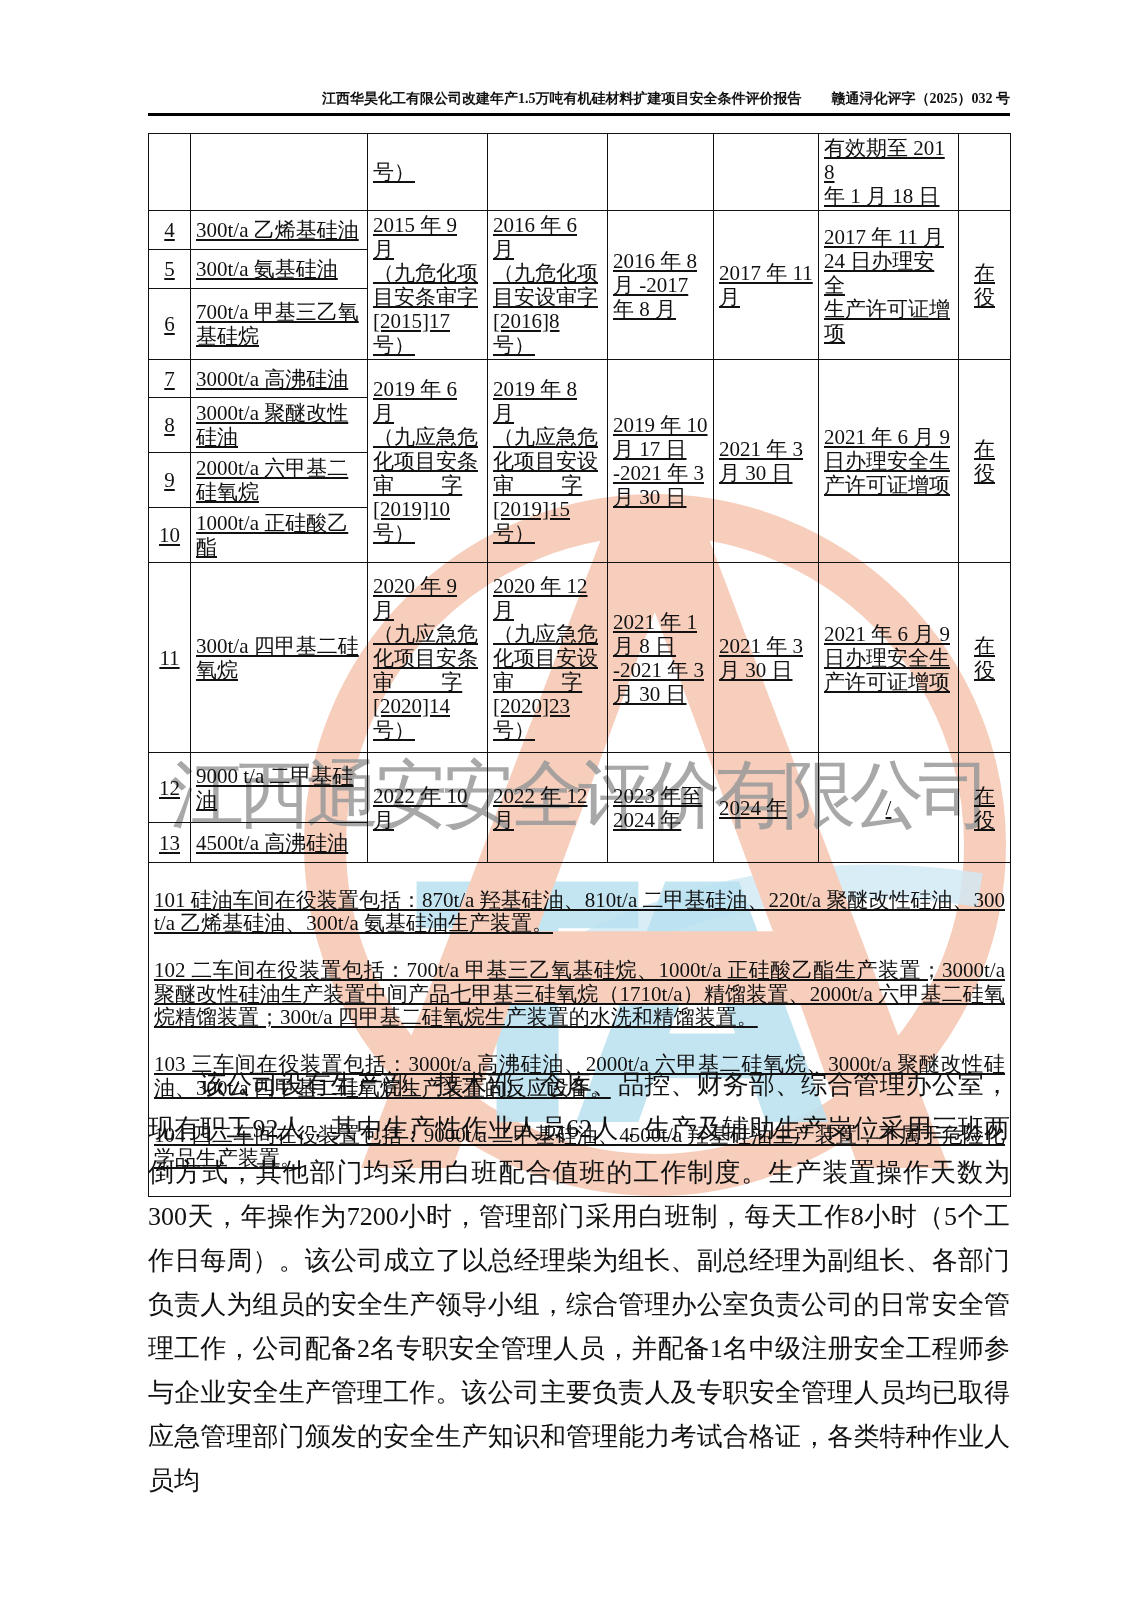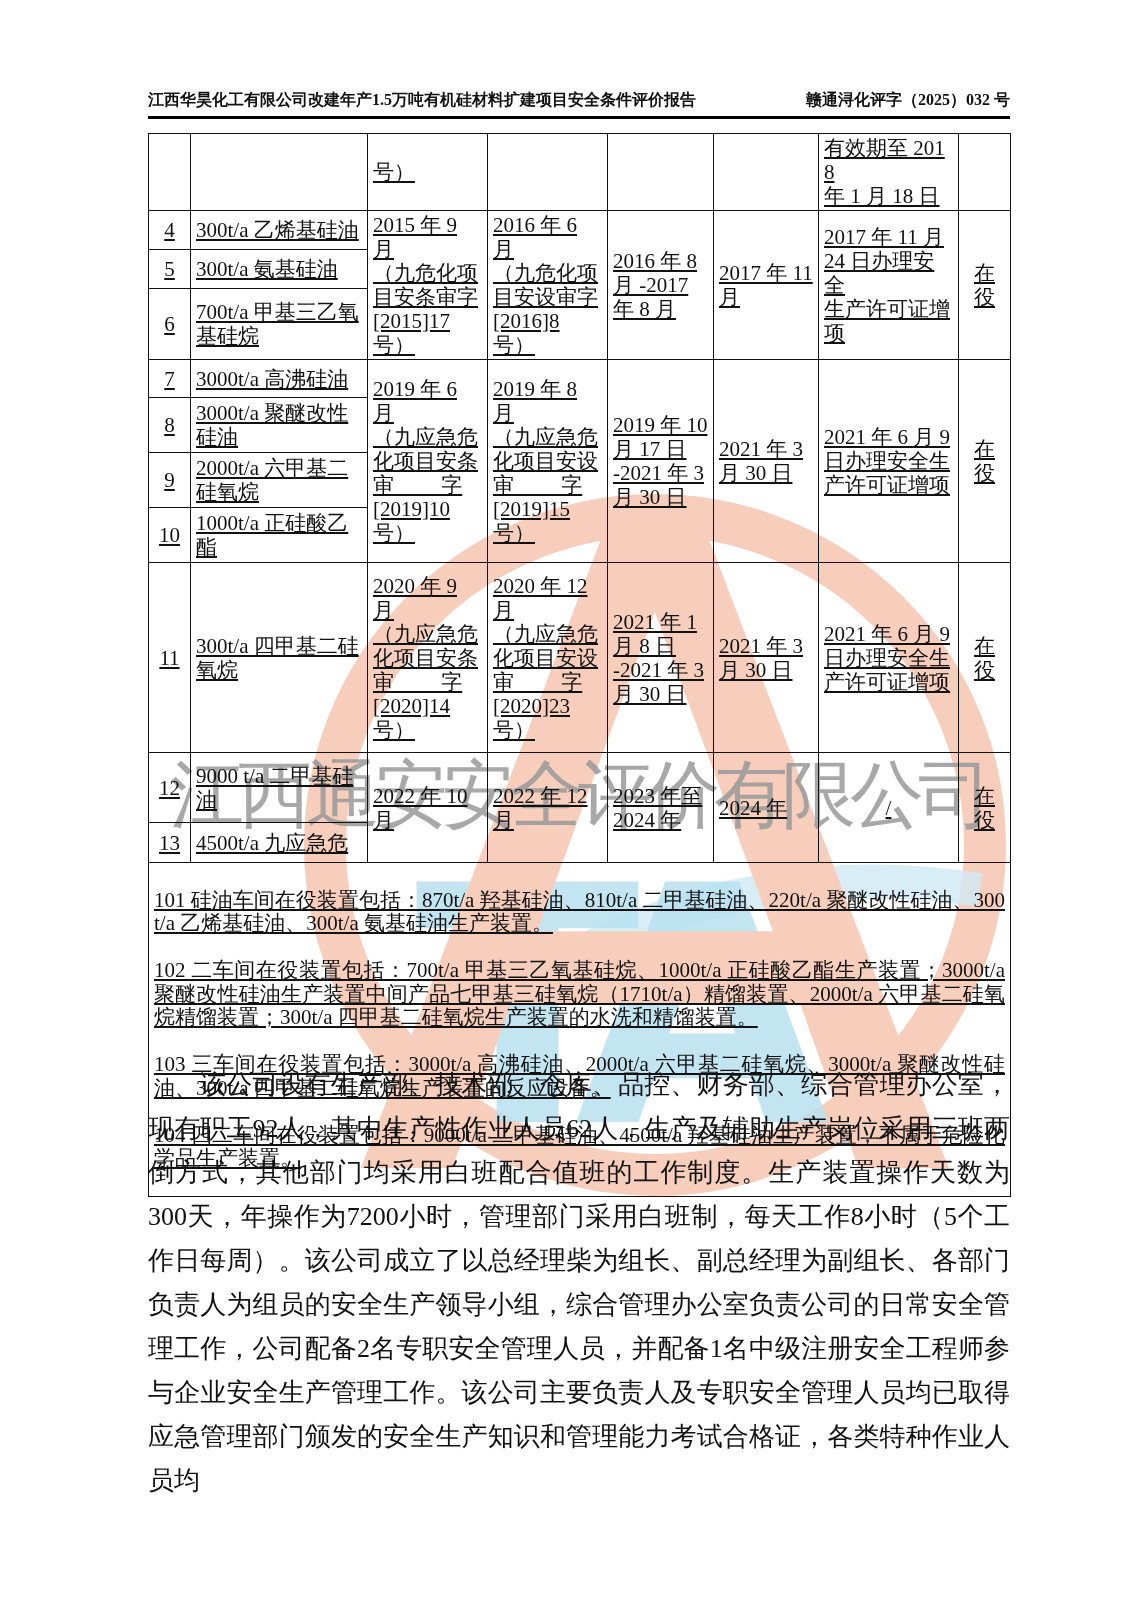--- a/index.html
+++ b/index.html
@@ -6,22 +6,22 @@
   body{
     width:1131px;height:1600px;position:relative;background:#ffffff;
     font-family:"Liberation Serif", serif;color:#111;overflow:hidden;
   }
   .page{position:absolute;inset:0;}
   .watermark-layer{position:absolute;inset:0;z-index:0;pointer-events:none;}
   .content-layer{position:absolute;inset:0;z-index:1;}
 
   .page-header{
     position:absolute;top:90px;left:148px;width:862px;
-    display:flex;justify-content:space-between;align-items:flex-end;
-    font-size:16px;font-weight:bold;
+    display:flex;justify-content:flex-end;align-items:flex-end;
+    font-size:14px;font-weight:bold;
     border-bottom:3px solid #000;padding-bottom:5px;
   }
   .page-header .title{letter-spacing:0px;}
   .page-header .docno{white-space:nowrap;padding-left:30px;}
 
   table.facilities{
     position:absolute;top:133px;left:148px;width:862px;
     border-collapse:collapse;table-layout:fixed;
     font-size:21px;line-height:24px;
   }
@@ -213,21 +213,21 @@
 月</td>
           <td rowspan="2">2023 年至
 2024 年</td>
           <td rowspan="2">2024 年</td>
           <td rowspan="2" class="c-center">/</td>
           <td rowspan="2" class="c-status">在
 役</td>
         </tr>
         <tr class="h40">
           <td class="c-no">13</td>
-          <td>4500t/a 九应急危</td>
+          <td>4500t/a 高沸硅油</td>
         </tr>
 
         <tr>
           <td colspan="8" class="notes-cell">
             <p>101 硅油车间在役装置包括：870t/a 羟基硅油、810t/a 二甲基硅油、220t/a 聚醚改性硅油、300t/a 乙烯基硅油、300t/a 氨基硅油生产装置。</p>
             <p>102 二车间在役装置包括：700t/a 甲基三乙氧基硅烷、1000t/a 正硅酸乙酯生产装置；3000t/a 聚醚改性硅油生产装置中间产品七甲基三硅氧烷（1710t/a）精馏装置、2000t/a 六甲基二硅氧烷精馏装置；300t/a 四甲基二硅氧烷生产装置的水洗和精馏装置。</p>
             <p>103 三车间在役装置包括：3000t/a 高沸硅油、2000t/a 六甲基二硅氧烷、3000t/a 聚醚改性硅油、300t/a 四甲基二硅氧烷生产装置的反应设备。</p>
             <p>104 四二车间在役装置包括：9000t/a 二甲基硅油、4500t/a 羟基硅油生产装置，不属于危险化学品生产装置。</p>
           </td>
         </tr>

